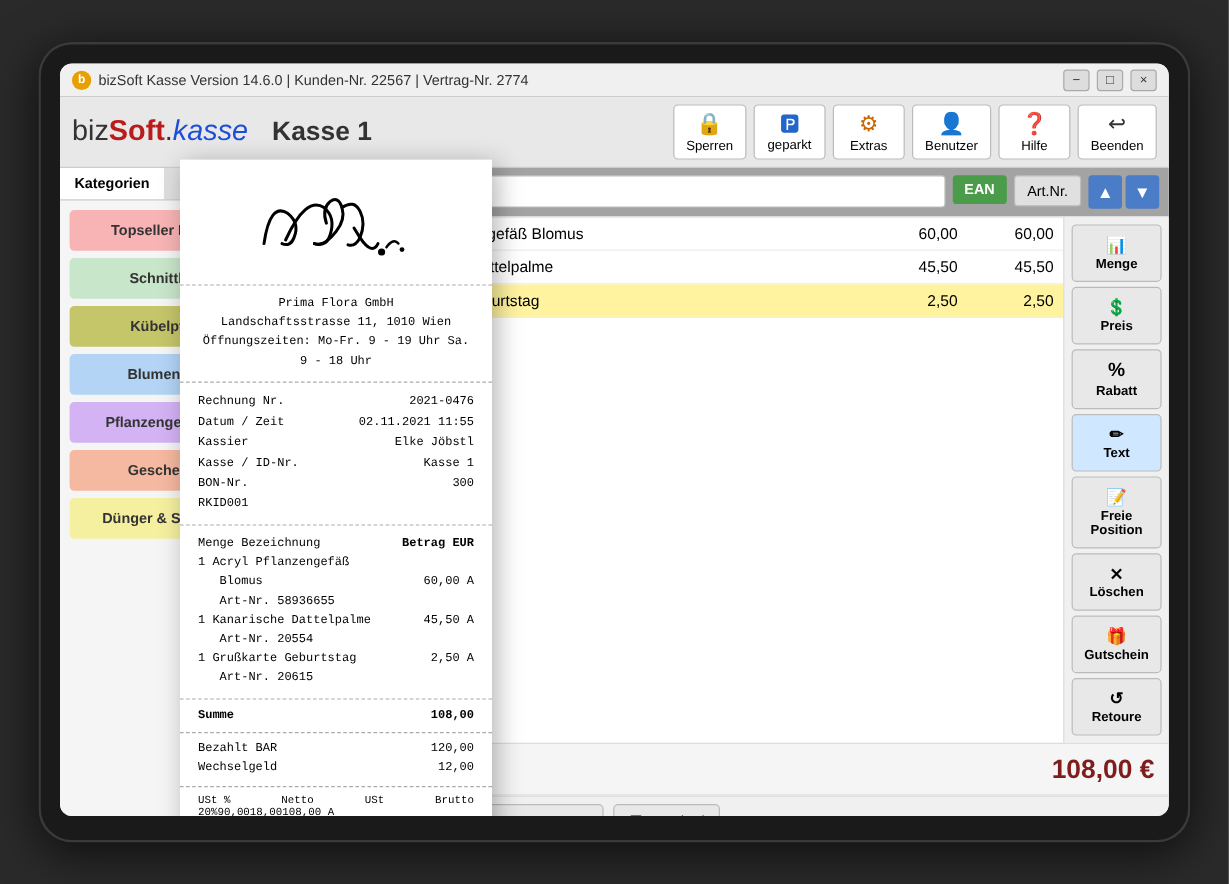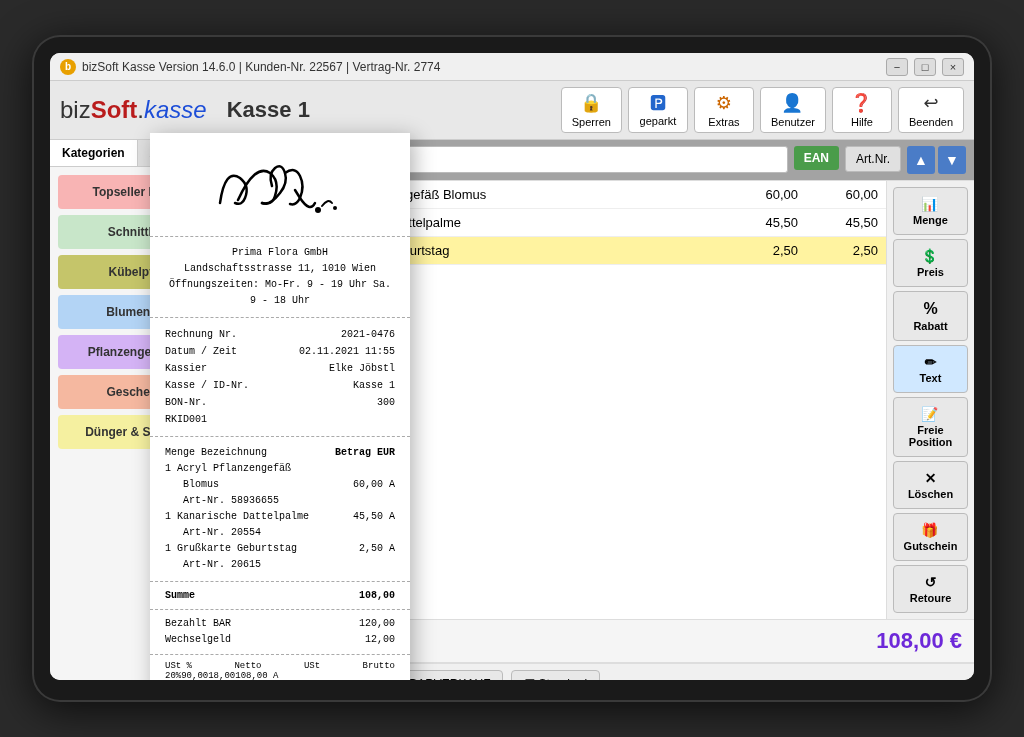--- a/index.html
+++ b/index.html
@@ -246,21 +246,21 @@
     .total-row {
       display: flex;
       align-items: center;
       padding: 8px 12px;
       background: #f5f5f5;
       border-top: 1px solid #ddd;
       border-bottom: 1px solid #ddd;
       gap: 10px;
     }
     .total-label { font-size: 18px; font-weight: bold; flex: 1; }
-    .total-amount { font-size: 22px; font-weight: bold; color: #6d28d9; }
+    .total-amount { font-size: 22px; font-weight: bold; color: #7f1d1d; }
     
     .bottom-bar {
       display: flex;
       align-items: center;
       padding: 6px 8px;
       gap: 8px;
       background: #f0f0f0;
       border-top: 1px solid #ddd;
     }
     .bottom-btn {

